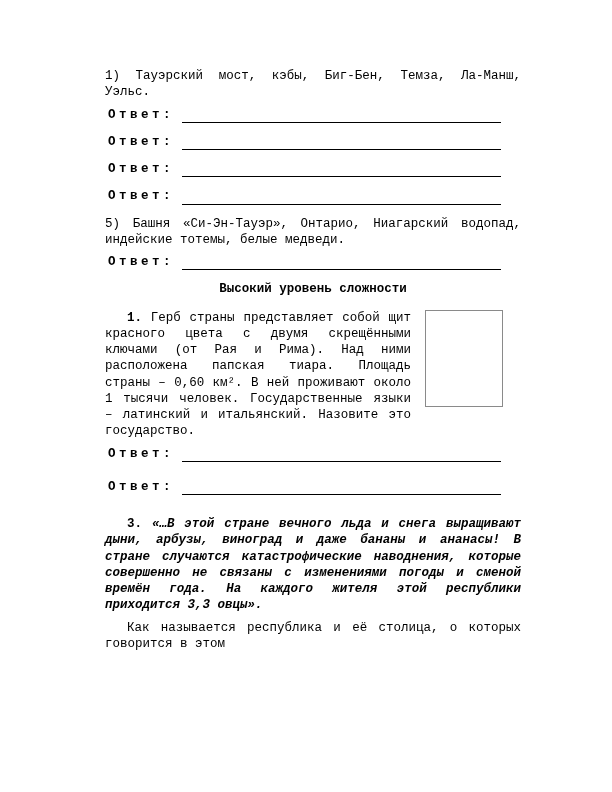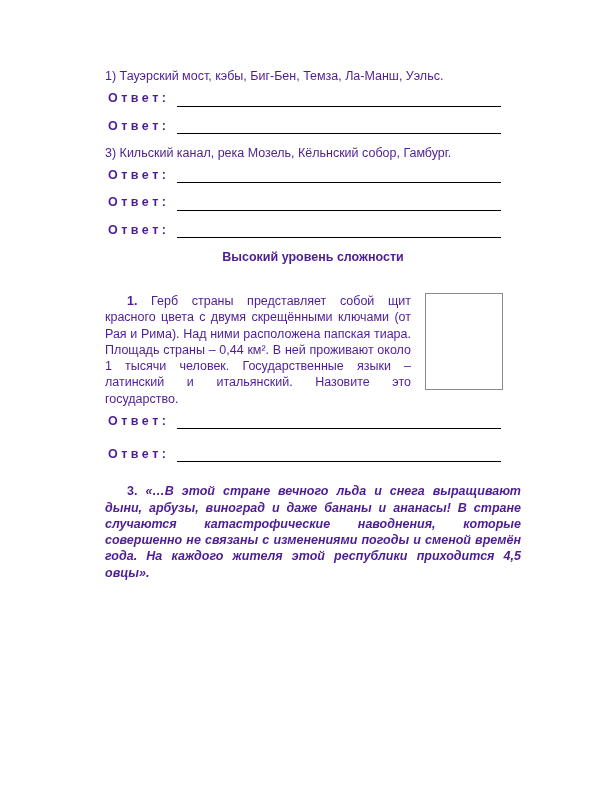--- a/index.html
+++ b/index.html
@@ -2,24 +2,24 @@
 <html><head>
 <meta charset="utf-8">
 <style>
   * { box-sizing: border-box; }
   html, body { margin: 0; padding: 0; background: #ffffff; }
   .page {
     position: relative;
     width: 612px;
     height: 792px;
     background: #ffffff;
-    font-family: Liberation Sans, sans-serif;
+    font-family: Liberation Mono, monospace;
     font-size: 12.5px;
     line-height: 1.3;
-    color: #4c1d95;
+    color: #000000;
     overflow: hidden;
   }
   .content {
     position: absolute;
     left: 105px;
     top: 68px;
     width: 416px;
   }
   .q-line {
     text-align: justify;
@@ -41,21 +41,21 @@
   }
   .answer-line {
     flex: 1;
     border-bottom: 1px solid #000000;
     margin-left: 8px;
     height: 15px;
   }
   .section-title {
     text-align: center;
     font-weight: bold;
-    margin: 6px 0 28px 0;
+    margin: 6px 0 12px 0;
   }
   .para {
     text-align: justify;
     margin: 0 0 6px 0;
   }
   .para .para-text {
     margin: 0;
     text-indent: 22px;
   }
   .para-num { font-weight: bold; }
@@ -86,64 +86,69 @@
     <div class="answer-row">
       <span class="answer-label">Ответ:</span>
       <span class="answer-line"></span>
     </div>
 
     <div class="answer-row">
       <span class="answer-label">Ответ:</span>
       <span class="answer-line"></span>
     </div>
 
-    <div class="q-line">
-      <span>3)</span>
-      <span>Кильский канал, река Мозель, Кёльнский собор, Гамбург.</span>
-    </div>
     <div class="answer-row">
       <span class="answer-label">Ответ:</span>
       <span class="answer-line"></span>
     </div>
 
     <div class="answer-row">
       <span class="answer-label">Ответ:</span>
       <span class="answer-line"></span>
     </div>
 
+    <div class="q-line">
+      <span>5)</span>
+      <span>Башня «Си-Эн-Тауэр», Онтарио, Ниагарский водопад, индейские тотемы, белые медведи.</span>
+    </div>
     <div class="answer-row">
       <span class="answer-label">Ответ:</span>
       <span class="answer-line"></span>
     </div>
 
     <div class="section-title">Высокий уровень сложности</div>
 
     <div class="para">
       <div class="image-box"></div>
       <p class="para-text">
         <span class="para-num">1.</span>
-        <span>Герб страны представляет собой щит красного цвета с двумя скрещёнными ключами (от Рая и Рима). Над ними расположена папская тиара. Площадь страны – 0,44 км².  В ней проживают около 1 тысячи человек. Государственные языки – латинский и итальянский. Назовите это государство.</span>
+        <span>Герб страны представляет собой щит красного цвета с двумя скрещёнными ключами (от Рая и Рима). Над ними расположена папская тиара. Площадь страны – 0,60 км².  В ней проживают около 1 тысячи человек. Государственные языки – латинский и итальянский. Назовите это государство.</span>
       </p>
     </div>
     <div class="answer-row">
       <span class="answer-label">Ответ:</span>
       <span class="answer-line"></span>
     </div>
 
     <div class="spacer-sm"></div>
 
     <div class="answer-row">
       <span class="answer-label">Ответ:</span>
       <span class="answer-line"></span>
     </div>
 
     <div class="spacer-md"></div>
 
     <div class="para">
       <p class="para-text">
         <span class="para-num">3.</span>
-        <span class="bold-italic">«…В этой стране вечного льда и снега выращивают дыни, арбузы, виноград и даже бананы и ананасы! В стране случаются катастрофические наводнения, которые совершенно не связаны с изменениями погоды и сменой времён года. На каждого жителя этой республики приходится 4,5 овцы».</span>
+        <span class="bold-italic">«…В этой стране вечного льда и снега выращивают дыни, арбузы, виноград и даже бананы и ананасы! В стране случаются катастрофические наводнения, которые совершенно не связаны с изменениями погоды и сменой времён года. На каждого жителя этой республики приходится 3,3 овцы».</span>
       </p>
     </div>
 
+    <div class="para">
+      <p class="para-text">
+        <span>Как называется республика и её столица, о которых говорится в этом</span>
+      </p>
+    </div>
 
   </div>
 </div>
 
 </body></html>

